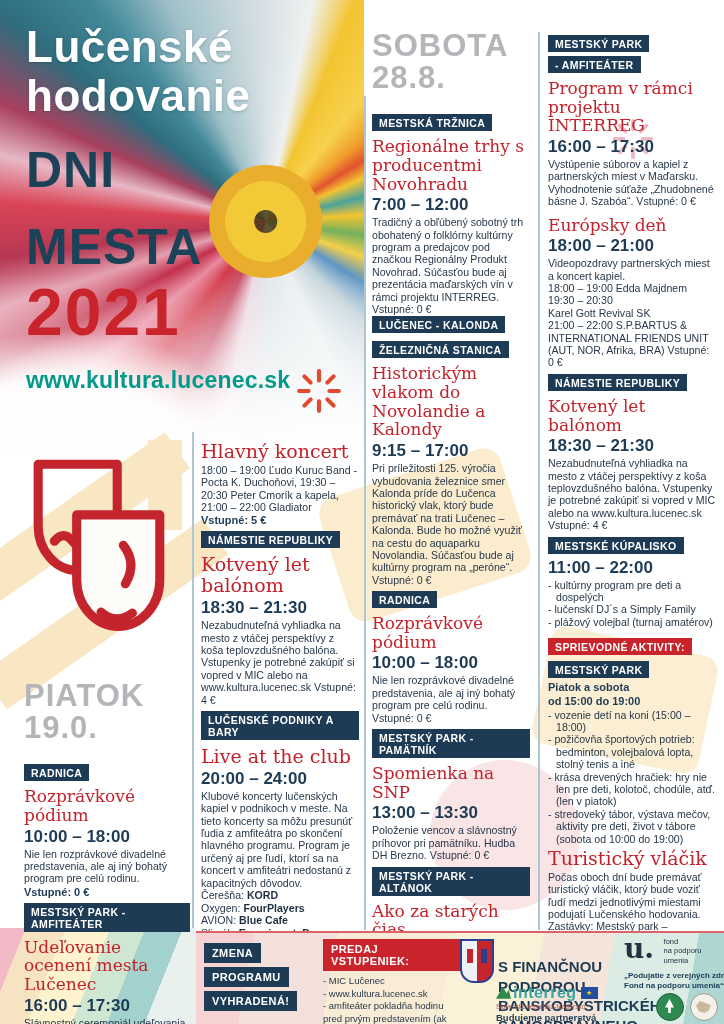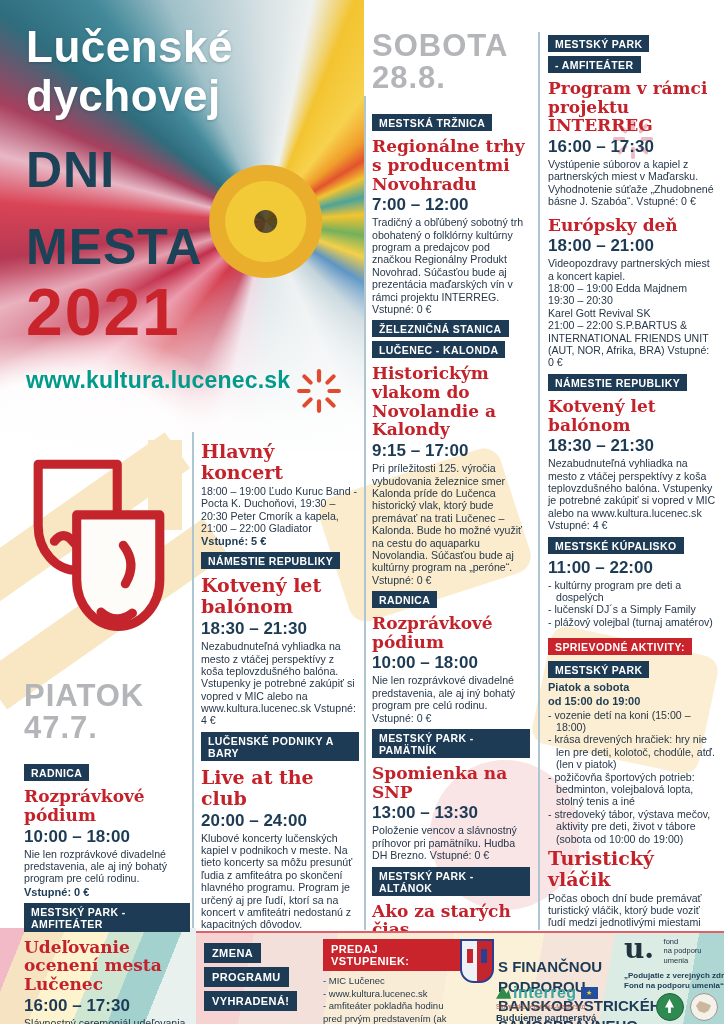--- a/index.html
+++ b/index.html
@@ -40,21 +40,21 @@
   
   .col{position:absolute;z-index:2;}
   #col1{left:24px;top:680px;width:166px;}
   #col2{left:201px;top:438px;width:158px;}
   #col3{left:372px;top:30px;width:158px;}
   #col4{left:548px;top:30px;width:170px;}
   .day{font-size:31px;font-weight:bold;color:#b3b5b8;line-height:1.02;letter-spacing:1px;margin-bottom:16px;}
   .badge{display:inline-block;background:#1d3b55;color:#fff;font-weight:bold;font-size:10.5px;
          padding:3px 7px 2px 7px;letter-spacing:.4px;margin:5px 0 3px 0;}
   .badge.red{background:#c9232b;}
-  .etitle{font-family:"DejaVu Serif",serif;font-weight:bold;color:#c4222a;font-size:17px;line-height:1.1;margin:3px 0 2px 0;}
+  .etitle{font-family:"DejaVu Serif",serif;font-weight:normal;color:#c4222a;font-size:17px;line-height:1.1;margin:3px 0 2px 0;}
   .time{font-weight:bold;color:#1d3b55;font-size:17px;margin:1px 0 1px 0;}
   .body{font-size:10.6px;line-height:1.17;color:#27384a;}
   .price{font-weight:bold;color:#1d3b55;font-size:11px;margin-top:1px;}
   .vline{font-size:10.6px;line-height:1.2;color:#27384a;}
   .vline b{color:#1d2f40;}
   .bullet{font-size:10.6px;line-height:1.17;color:#27384a;padding-left:8px;text-indent:-8px;}
   .boldline{font-weight:bold;color:#1d3b55;font-size:11px;line-height:1.25;}
   .gap{height:5px;}
   
   .corner-left{position:absolute;left:0;top:928px;width:196px;height:96px;z-index:0;
@@ -128,21 +128,21 @@
         <line x1="32" y1="22" x2="41" y2="22"></line>
       <line x1="8" y1="8" x2="14" y2="14"></line>
         <line x1="30" y1="30" x2="36" y2="36"></line>
       <line x1="36" y1="8" x2="30" y2="14"></line>
         <line x1="14" y1="30" x2="8" y2="36"></line>
     </g>
   </svg>
 
   <div class="hero">
     <div class="t">Lučenské</div>
-    <div class="t">dychovej</div>
+    <div class="t">hodovanie</div>
     <div class="dni">DNI</div>
     <div class="dni">MESTA</div>
     <div class="year">2021</div>
     <div class="web">www.kultura.lucenec.sk</div>
   </div>
 
   <svg class="masks" width="152" height="218" viewBox="0 0 150 215">
     <g fill="none" stroke="#c4242c" stroke-width="9" stroke-linecap="round" stroke-linejoin="round">
       <path d="M14,12 H92 V73 A39,44 0 0 1 14,73 Z"></path>
       <path d="M30,88 q9,-11 18,0 q9,11 18,0"></path>
@@ -152,21 +152,21 @@
     <path d="M76,158 q15,13 31,1" fill="none" stroke="#c4242c" stroke-width="9" stroke-linecap="round"></path>
   </svg>
 
   <div class="divider" style="left:192px;top:432px;height:498px;"></div>
   <div class="divider" style="left:364px;top:96px;height:834px;"></div>
   <div class="divider" style="left:538px;top:32px;height:898px;"></div>
 
   <div class="col" id="col1">
     <div class="day">
       <span>PIATOK</span><br>
-      <span>47.7.</span>
+      <span>19.0.</span>
     </div>
     <div><span class="badge">RADNICA</span></div>
     <div class="etitle">Rozprávkové pódium</div>
     <div class="time">10:00 – 18:00</div>
     <div class="body">Nie len rozprávkové divadelné predstavenia, ale aj iný bohatý program pre celú rodinu.</div>
     <div class="price">Vstupné: 0 €</div>
     <div><span class="badge">MESTSKÝ PARK - AMFITEÁTER</span></div>
     <div class="etitle">Udeľovanie ocenení mesta Lučenec</div>
     <div class="time">16:00 – 17:30</div>
     <div class="body">Slávnostný ceremoniál udeľovania ocenení pre významné osobnosti mesta Lučenec.</div>
@@ -195,22 +195,22 @@
 
   <div class="col" id="col3">
     <div class="day">
       <span>SOBOTA</span><br>
       <span>28.8.</span>
     </div>
     <div><span class="badge">MESTSKÁ TRŽNICA</span></div>
     <div class="etitle">Regionálne trhy s producentmi Novohradu</div>
     <div class="time">7:00 – 12:00</div>
     <div class="body">Tradičný a obľúbený sobotný trh obohatený o folklórny kultúrny program a predajcov pod značkou Regionálny Produkt Novohrad. Súčasťou bude aj prezentácia maďarských vín v rámci projektu INTERREG. Vstupné: 0 €</div>
+    <div style="margin-top:-4px;"><span class="badge">LUČENEC - KALONDA</span></div>
     <div><span class="badge">ŽELEZNIČNÁ STANICA</span></div>
-    <div style="margin-top:-4px;"><span class="badge">LUČENEC - KALONDA</span></div>
     <div class="etitle">Historickým vlakom do Novolandie a Kalondy</div>
     <div class="time">9:15 – 17:00</div>
     <div class="body">Pri príležitosti 125. výročia vybudovania železnice smer Kalonda príde do Lučenca historický vlak, ktorý bude premávať na trati Lučenec – Kalonda. Bude ho možné využiť na cestu do aquaparku Novolandia. Súčasťou bude aj kultúrny program na „peróne“. Vstupné: 0 €</div>
     <div><span class="badge">RADNICA</span></div>
     <div class="etitle">Rozprávkové pódium</div>
     <div class="time">10:00 – 18:00</div>
     <div class="body">Nie len rozprávkové divadelné predstavenia, ale aj iný bohatý program pre celú rodinu. Vstupné: 0 €</div>
     <div><span class="badge">MESTSKÝ PARK - PAMÄTNÍK</span></div>
     <div class="etitle">Spomienka na SNP</div>
     <div class="time">13:00 – 13:30</div>
@@ -243,22 +243,22 @@
     <div class="time">11:00 – 22:00</div>
     <div class="bullet">- kultúrny program pre deti a dospelých</div>
     <div class="bullet">- lučenskí DJ´s a Simply Family</div>
     <div class="bullet">- plážový volejbal (turnaj amatérov)</div>
     <div class="gap"></div>
     <div><span class="badge red">SPRIEVODNÉ AKTIVITY:</span></div>
     <div style="margin-top:-2px;"><span class="badge">MESTSKÝ PARK</span></div>
     <div class="boldline">Piatok a sobota</div>
     <div class="boldline">od 15:00 do 19:00</div>
     <div class="bullet">- vozenie detí na koni (15:00 – 18:00)</div>
+    <div class="bullet">- požičovňa športových potrieb: bedminton, volejbalová lopta, stolný tenis a iné</div>
     <div class="bullet">- krása drevených hračiek: hry nie len pre deti, kolotoč, chodúle, atď. (len v piatok)</div>
-    <div class="bullet">- požičovňa športových potrieb: bedminton, volejbalová lopta, stolný tenis a iné</div>
     <div class="bullet">- stredoveký tábor, výstava mečov, aktivity pre deti, život v tábore (sobota od 10:00 do 19:00)</div>
     <div class="etitle" style="font-size:19px;">Turistický vláčik</div>
     <div class="body">Počas oboch dní bude premávať turistický vláčik, ktorý bude voziť ľudí medzi jednotlivými miestami podujatí Lučenského hodovania. Zastávky: Mestský park – Synagóga – Tržnica – Radnica – Námestie republiky – Mestský park</div>
     <div class="boldline">Piatok: od 16:00 do 21:00</div>
     <div class="boldline">Sobota: od 10:00 do 21:00</div>
   </div>
 
   <div class="corner-left"></div>
   <div class="footer-rule"></div>
   <div class="footer">

